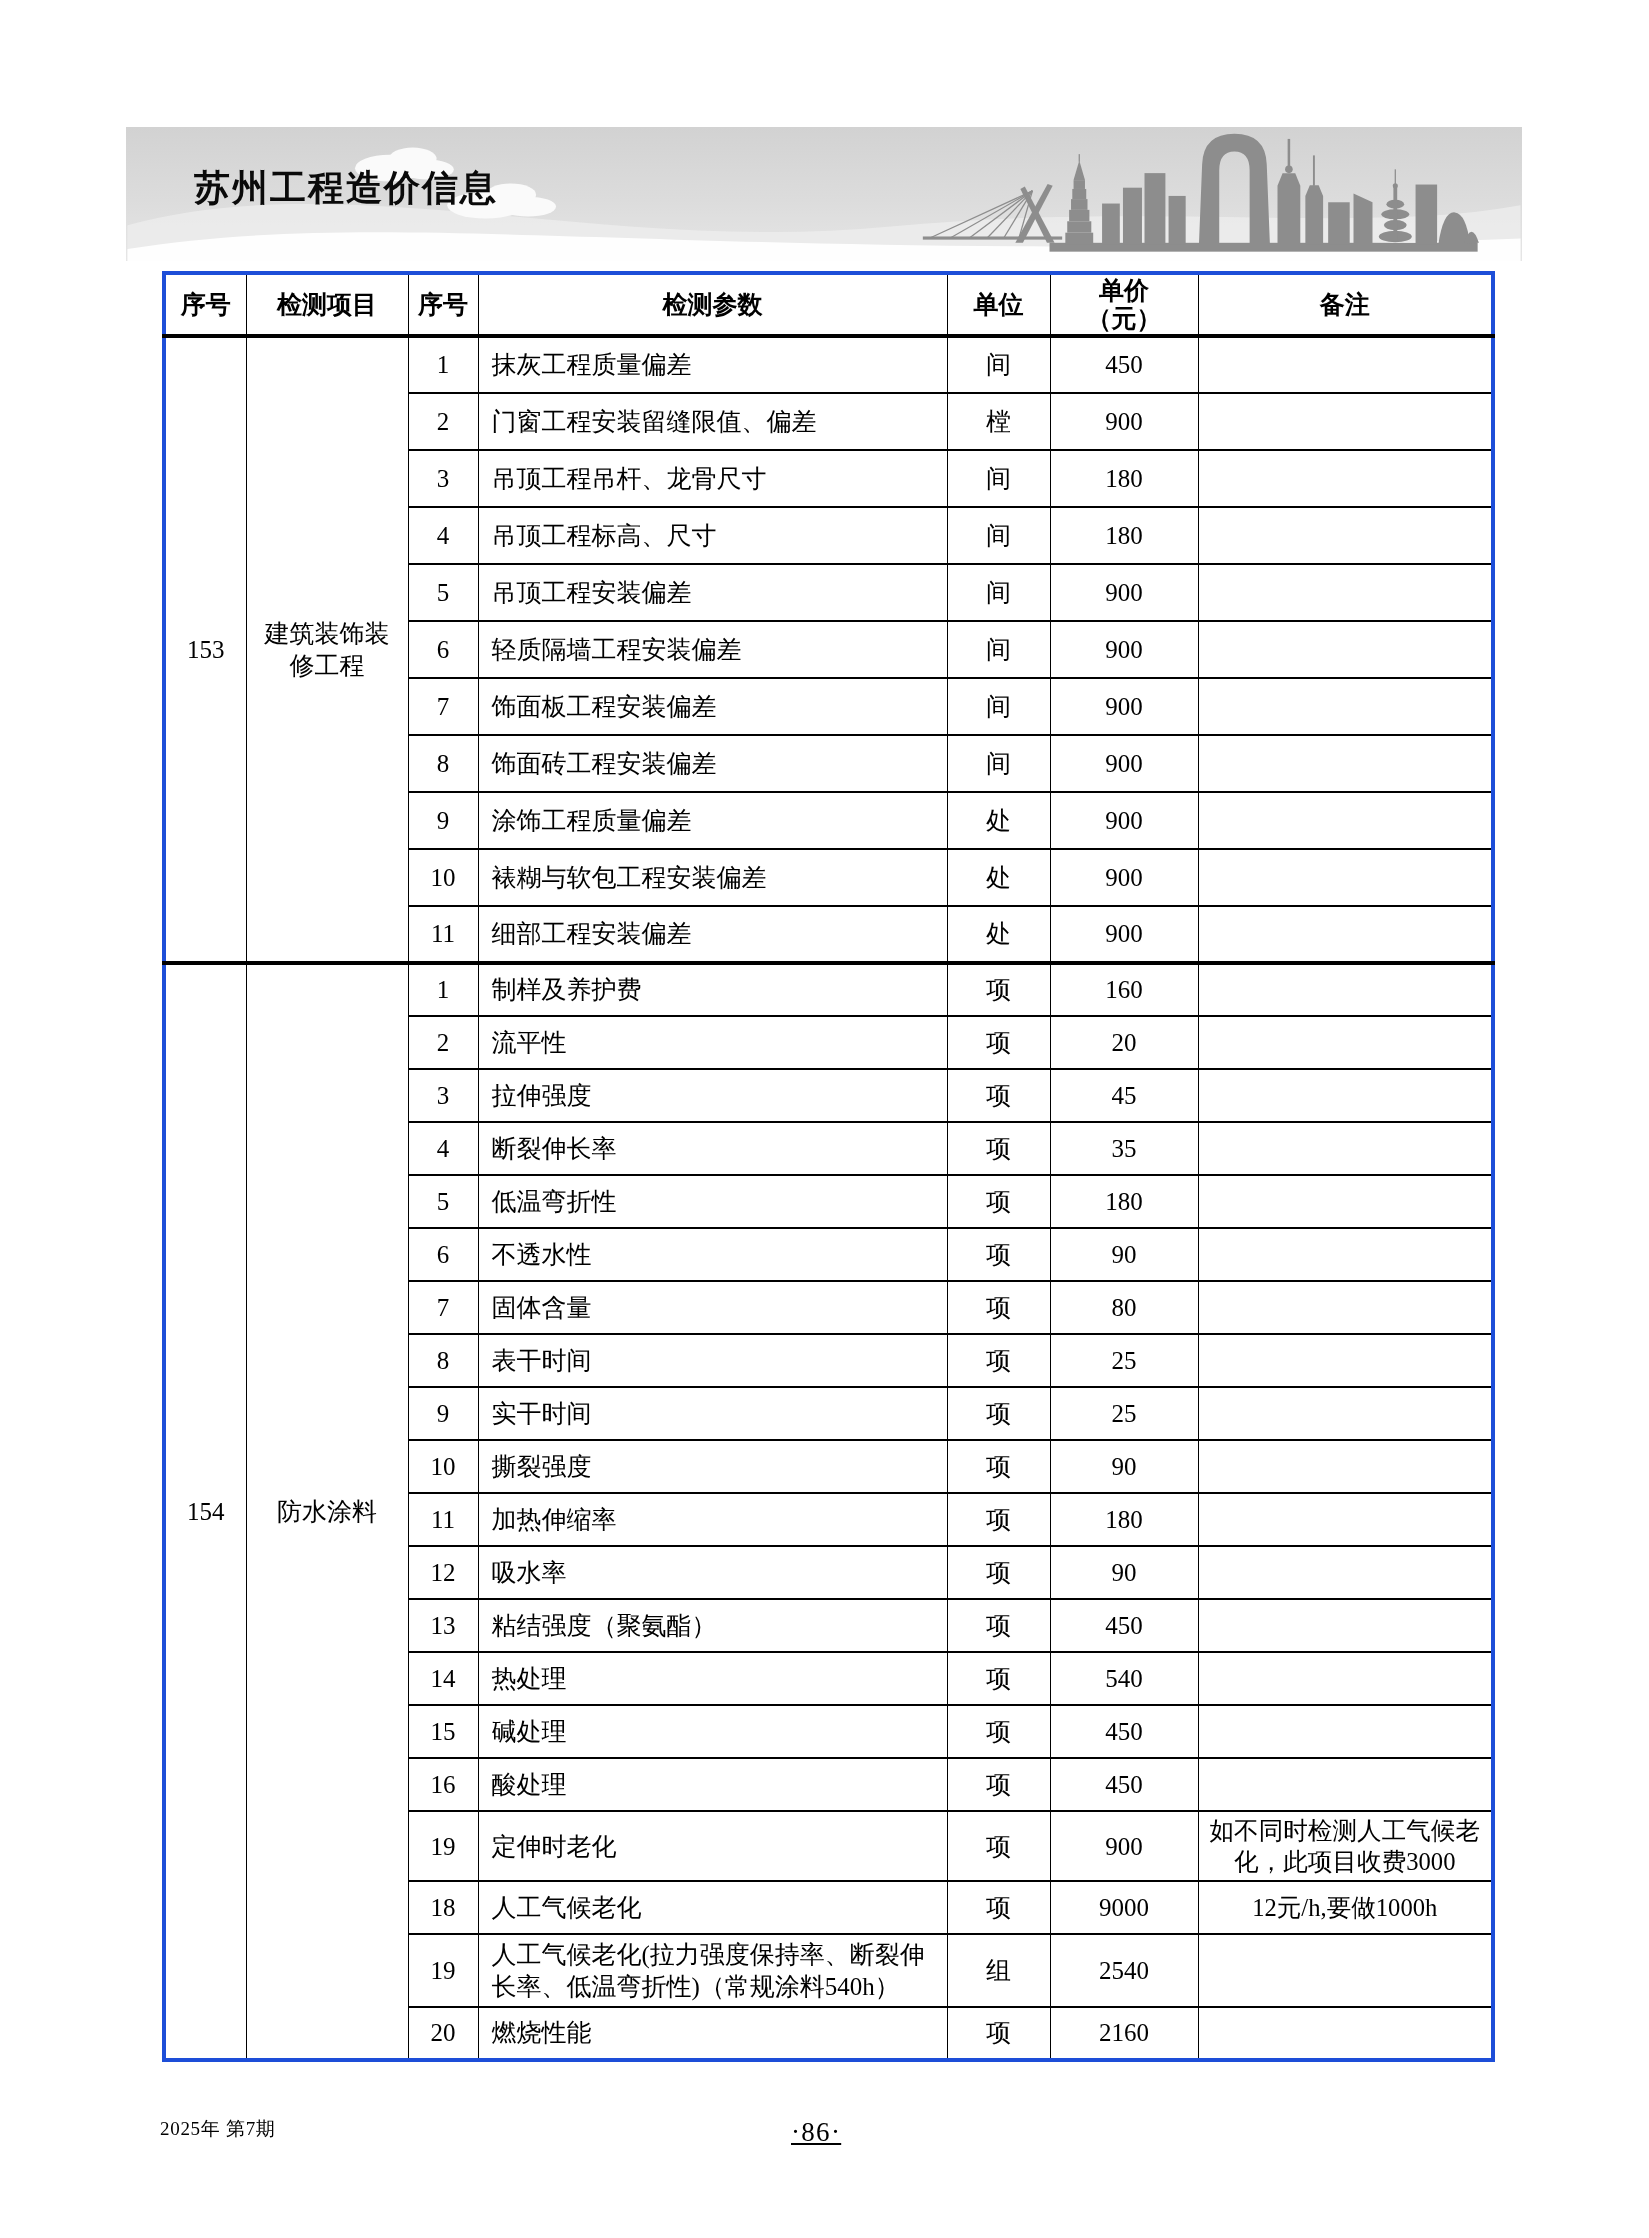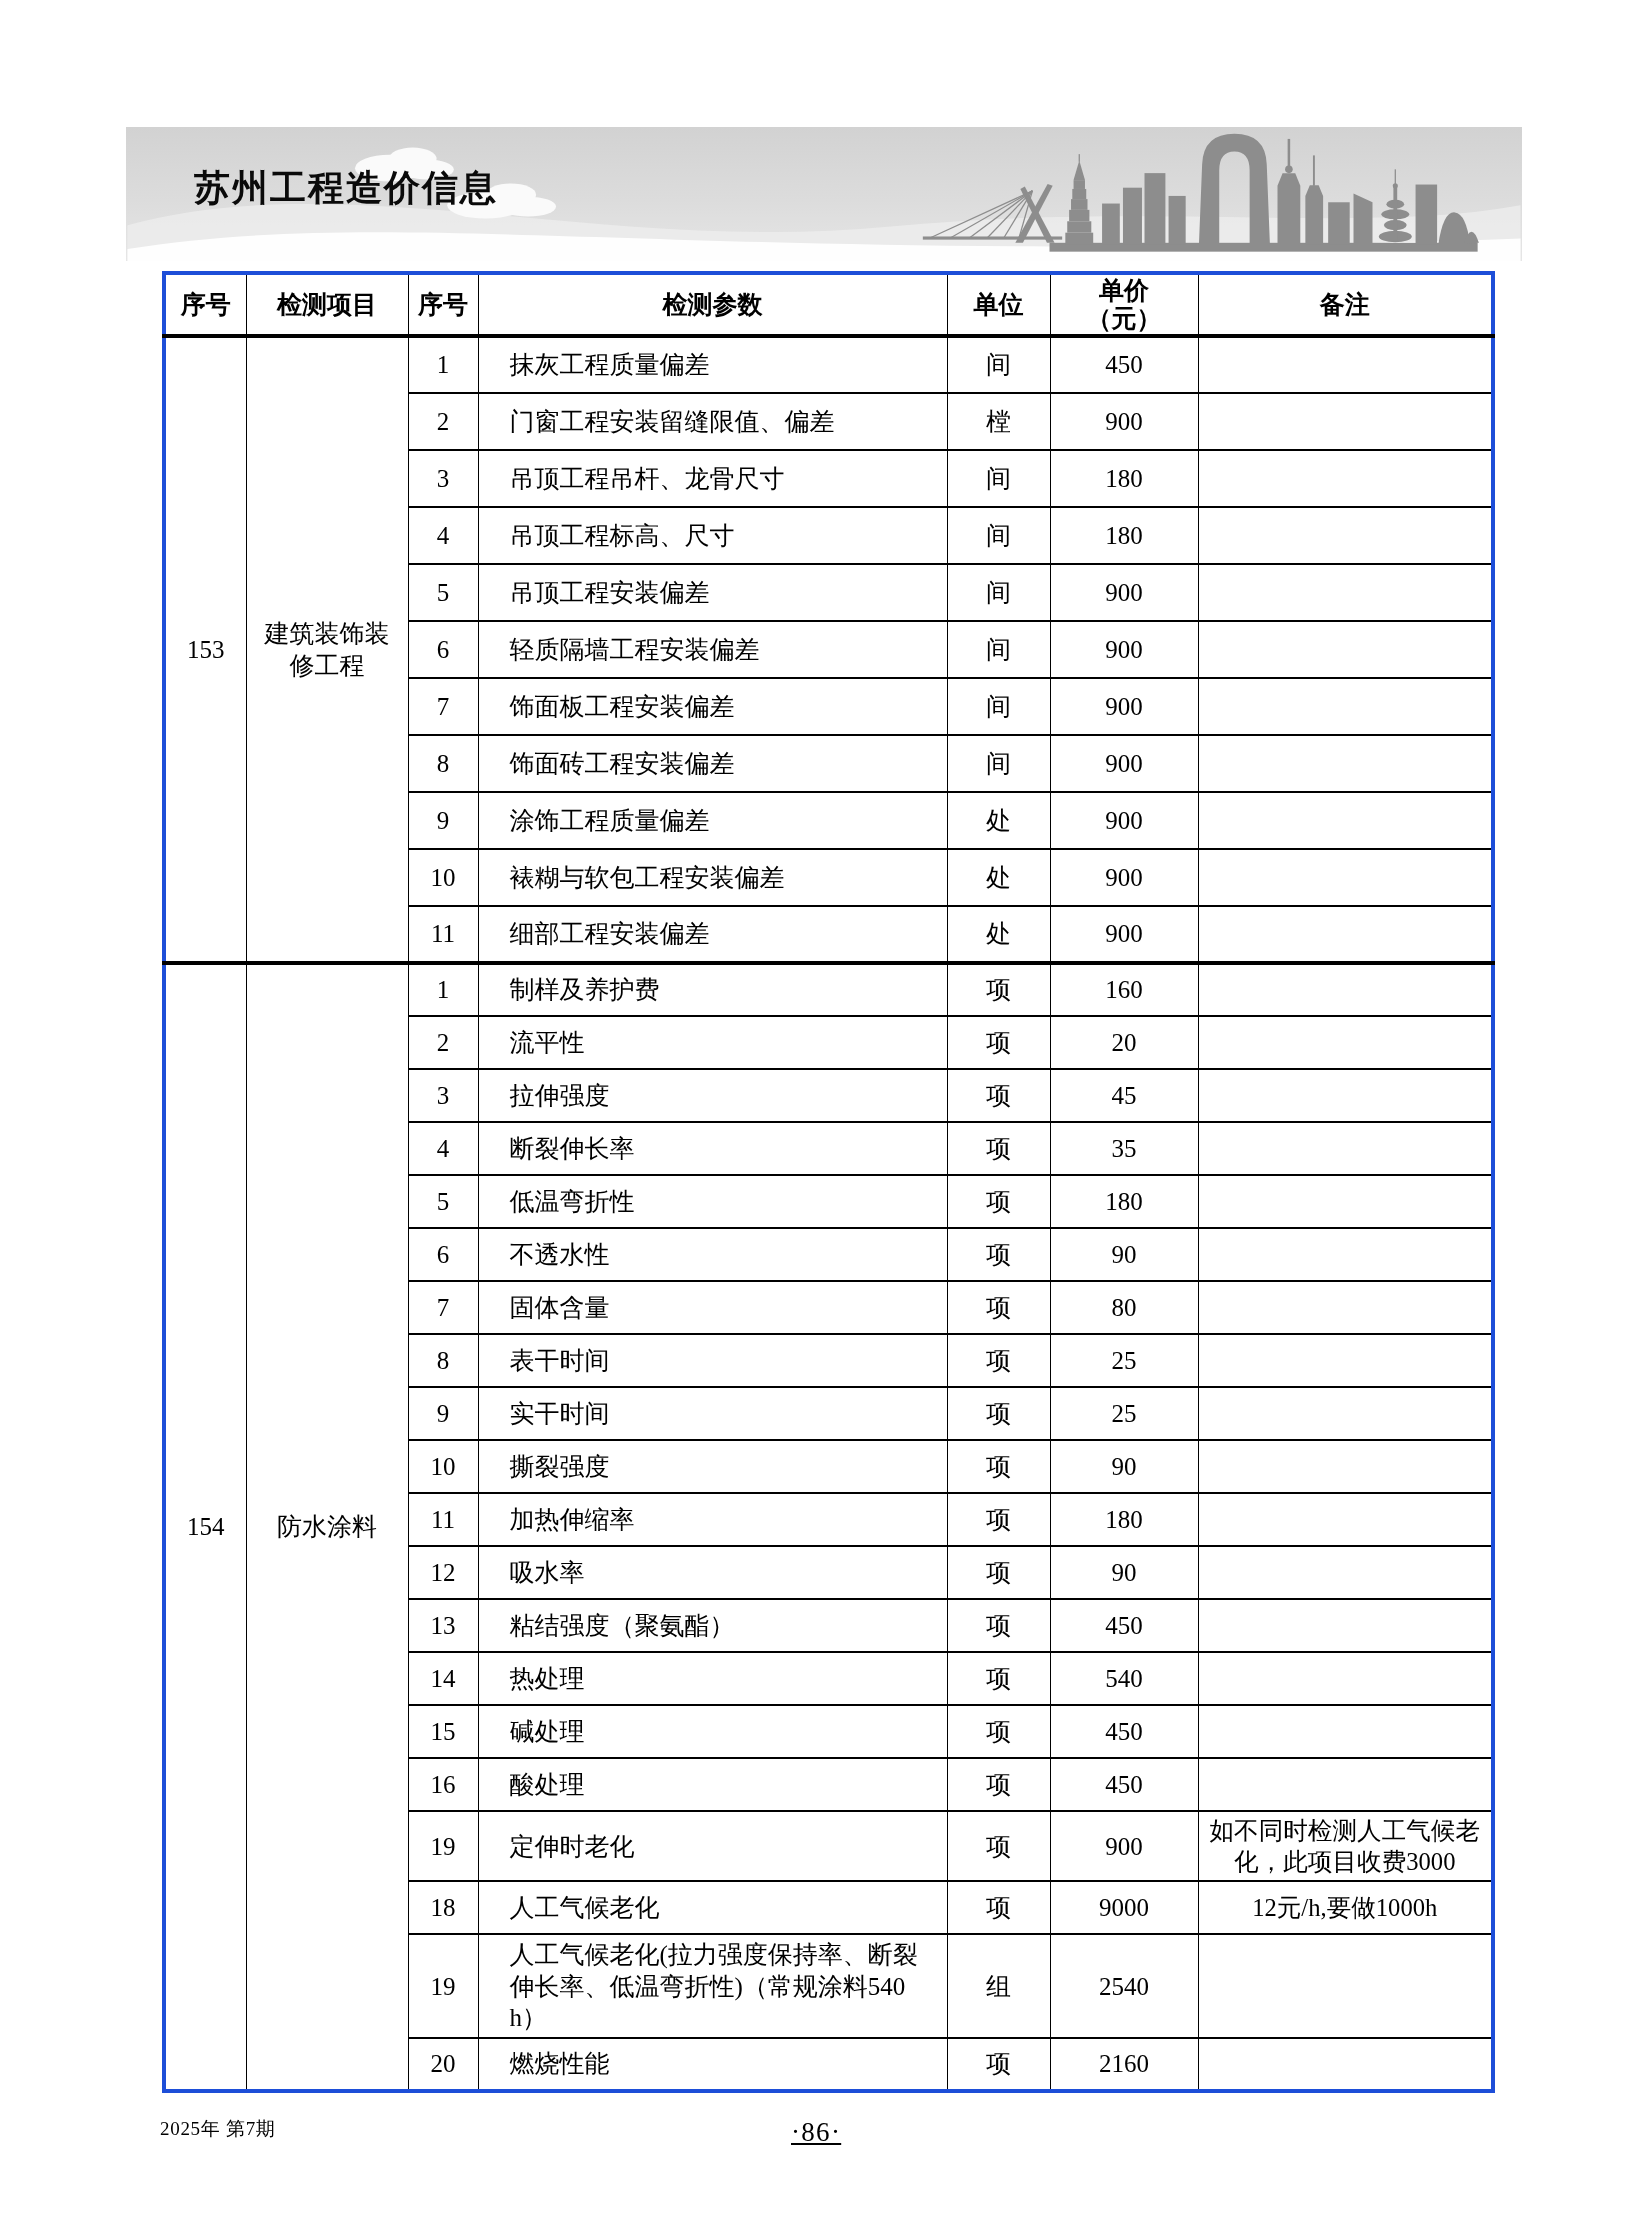--- a/index.html
+++ b/index.html
@@ -37,21 +37,21 @@
     text-align:center; vertical-align:middle;
     padding:4px 5.3px; color:#000;
     word-break:break-all; overflow-wrap:anywhere;
   }
   .price-table thead th { height:63px; font-weight:bold; border-bottom:4px solid #000; padding:1.3px 2.7px; }
   .price-table thead .price-head div { line-height:1.12; }
   .price-table tbody td { height:53px; }
   .price-table tbody tr.sec0 td { height:57px; }
   .price-table tbody tr.section-start td { border-top:4px solid #000; }
   .price-table td.col-item { padding:0 17.3px; }
-  .price-table td.col-param { text-align:left; padding-left:31px; padding-right:20px; }
+  .price-table td.col-param { text-align:left; padding-left:13px; padding-right:20px; }
   .price-table td.col-note { padding:2.7px 6.6px; font-size:24.6px; line-height:1.28; }
 
   
   .footer-issue { position:absolute; left:160px; top:2116px; font-size:19px; letter-spacing:0.7px; }
   .footer-page  { position:absolute; left:791px; top:2117px; font-size:27px; letter-spacing:1.3px;text-decoration:underline; }
 </style>
 </head>
 <body>
 
 <div class="band">

